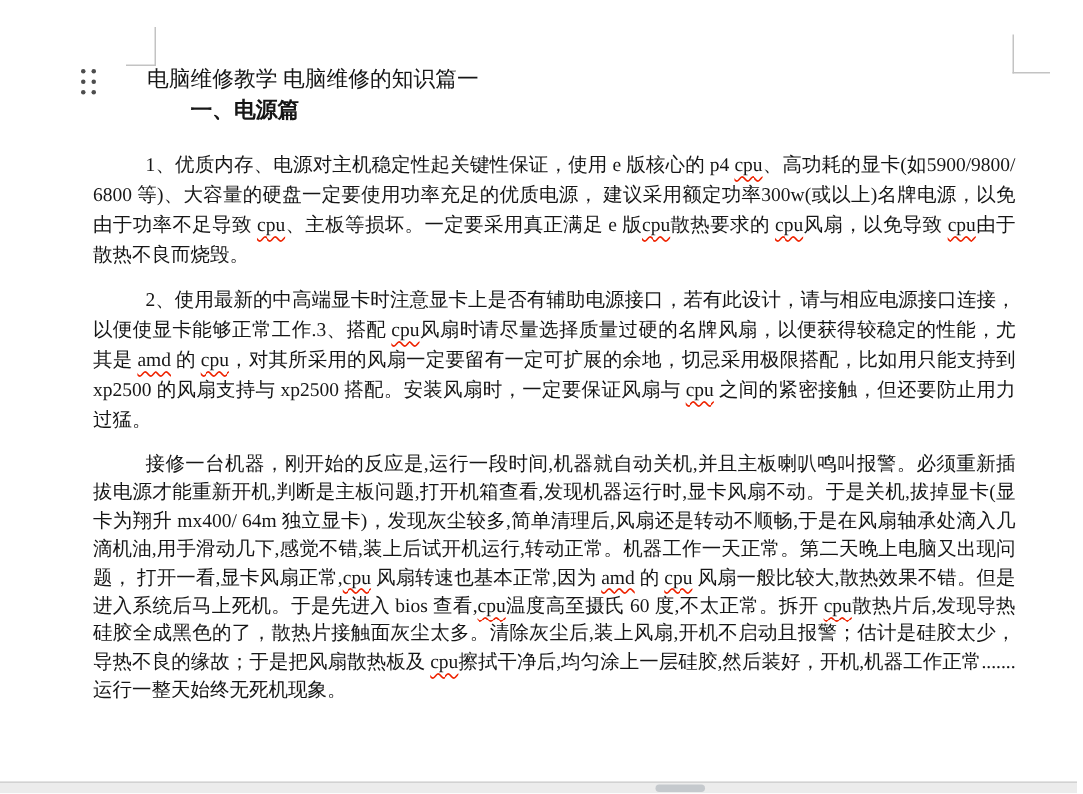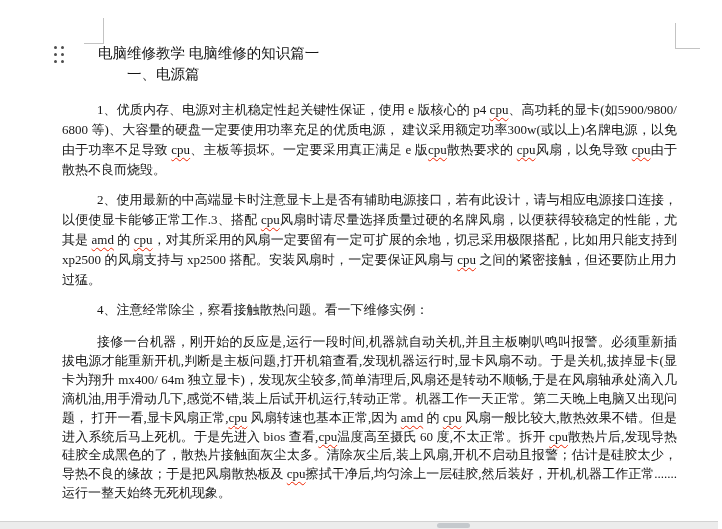--- a/index.html
+++ b/index.html
@@ -44,21 +44,21 @@
     width: 615px;
     cursor: text;
   }
   .doc-title {
     margin: 0; padding-left: 36px;
     font-size: 14.5px; font-weight: normal;
     line-height: 20.5px; white-space: nowrap;
   }
   .doc-subtitle {
     margin: 0 0 16px 0; padding-left: 65px;
-    font-size: 14.5px; font-weight: normal;
+    font-size: 14.5px; font-weight: bold;
     line-height: 20.5px; white-space: nowrap;
   }
   .para {
     margin: 0 0 10px 0;
     font-size: 13px;
     line-height: 20px;
     text-align: justify;
     text-indent: 35px;
     word-break: break-all;
   }
@@ -105,21 +105,20 @@
     <i></i>
       <i></i>
   </div>
 
   <div class="content">
     <p class="doc-title">电脑维修教学 电脑维修的知识篇一</p>
     <p class="doc-subtitle">一、电源篇</p>
     <div id="paragraph-list">
         <p class="para p1"><span>1、优质内存、电源对主机稳定性起关键性保证，使用 e 版核心的 p4 </span><span class="squiggle">cpu</span><span>、高功耗的显卡(如5900/9800/6800 等)、大容量的硬盘一定要使用功率充足的优质电源， 建议采用额定功率300w(或以上)名牌电源，以免由于功率不足导致 </span><span class="squiggle">cpu</span><span>、主板等损坏。一定要采用真正满足 e 版</span><span class="squiggle">cpu</span><span>散热要求的 </span><span class="squiggle">cpu</span><span>风扇，以免导致 </span><span class="squiggle">cpu</span><span>由于散热不良而烧毁。</span></p>
         <p class="para p2"><span>2、使用最新的中高端显卡时注意显卡上是否有辅助电源接口，若有此设计，请与相应电源接口连接，以便使显卡能够正常工作.3、搭配 </span><span class="squiggle">cpu</span><span>风扇时请尽量选择质量过硬的名牌风扇，以便获得较稳定的性能，尤其是 </span><span class="squiggle">amd</span><span> 的 </span><span class="squiggle">cpu</span><span>，对其所采用的风扇一定要留有一定可扩展的余地，切忌采用极限搭配，比如用只能支持到 xp2500 的风扇支持与 xp2500 搭配。安装风扇时，一定要保证风扇与 </span><span class="squiggle">cpu</span><span> 之间的紧密接触，但还要防止用力过猛。</span></p>
-        <p class="para p3"><span>4、注意经常除尘，察看接触散热问题。看一下维修实例：</span></p>
         <p class="para p4"><span>接修一台机器，刚开始的反应是,运行一段时间,机器就自动关机,并且主板喇叭鸣叫报警。必须重新插拔电源才能重新开机,判断是主板问题,打开机箱查看,发现机器运行时,显卡风扇不动。于是关机,拔掉显卡(显卡为翔升 mx400/ 64m 独立显卡)，发现灰尘较多,简单清理后,风扇还是转动不顺畅,于是在风扇轴承处滴入几滴机油,用手滑动几下,感觉不错,装上后试开机运行,转动正常。机器工作一天正常。第二天晚上电脑又出现问题， 打开一看,显卡风扇正常,</span><span class="squiggle">cpu</span><span> 风扇转速也基本正常,因为 </span><span class="squiggle">amd</span><span> 的 </span><span class="squiggle">cpu</span><span> 风扇一般比较大,散热效果不错。但是进入系统后马上死机。于是先进入 bios 查看,</span><span class="squiggle">cpu</span><span>温度高至摄氏 60 度,不太正常。拆开 </span><span class="squiggle">cpu</span><span>散热片后,发现导热硅胶全成黑色的了，散热片接触面灰尘太多。清除灰尘后,装上风扇,开机不启动且报警；估计是硅胶太少， 导热不良的缘故；于是把风扇散热板及 </span><span class="squiggle">cpu</span><span>擦拭干净后,均匀涂上一层硅胶,然后装好，开机,机器工作正常.......运行一整天始终无死机现象。</span></p>
       </div>
   </div>
 
   <div class="bottom-band"></div>
   <div class="scroll-thumb"></div>
 
 </div>
 
 </body></html>

